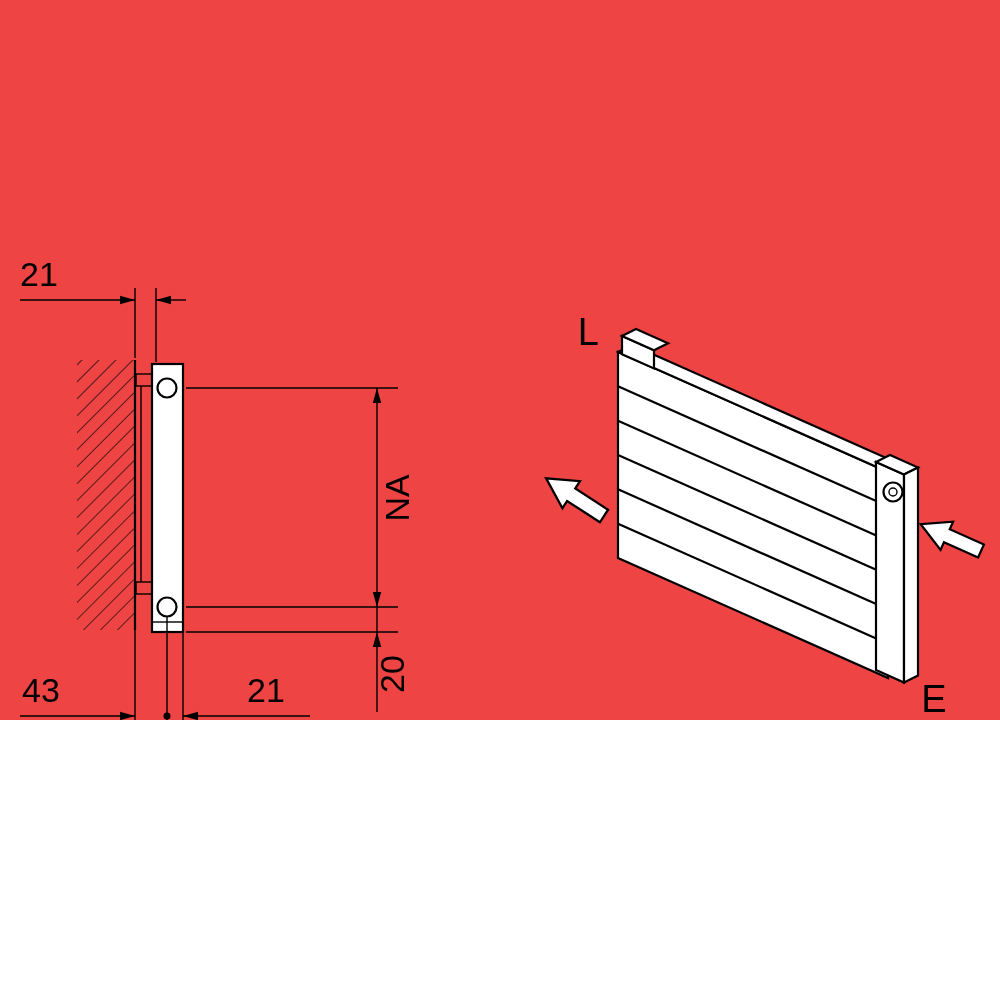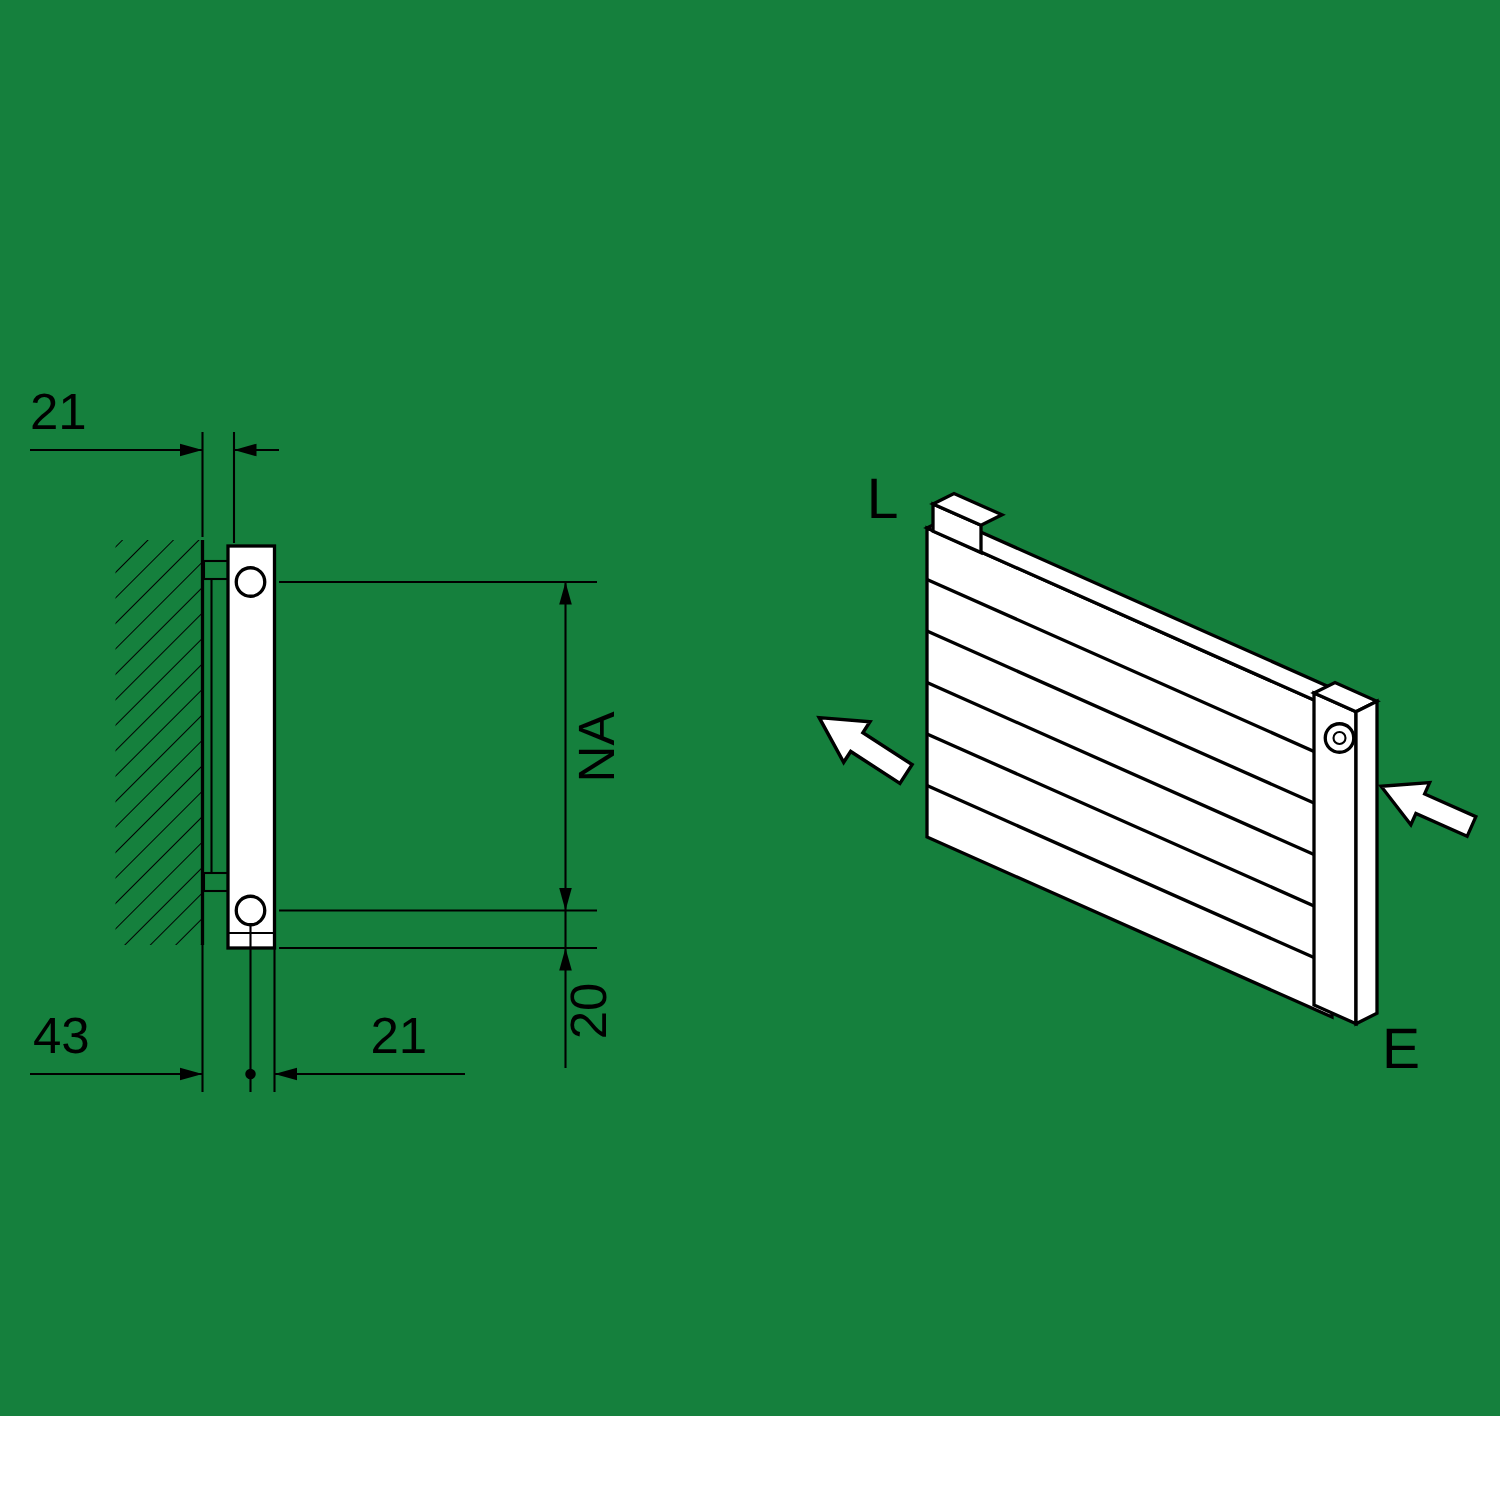--- a/index.html
+++ b/index.html
@@ -4,22 +4,22 @@
 <style>
   html, body {
     margin: 0;
     padding: 0;
     background: #ffffff;
     font-family: "Liberation Sans", sans-serif;
   }
   .canvas {
     position: relative;
     width: 1000px;
-    height: 944px;
-    background: #15803d;
+    height: 720px;
+    background: #ef4444;
     overflow: hidden;
   }
   svg { display: block; }
   text {
     fill: #000000;
     font-family: "Liberation Sans", sans-serif;
   }
   .dim-text { font-size: 34px; }
   .iso-text { font-size: 38px; }
   .obj { stroke: #000000; stroke-width: 2.2; fill: none; stroke-linejoin: miter; }

